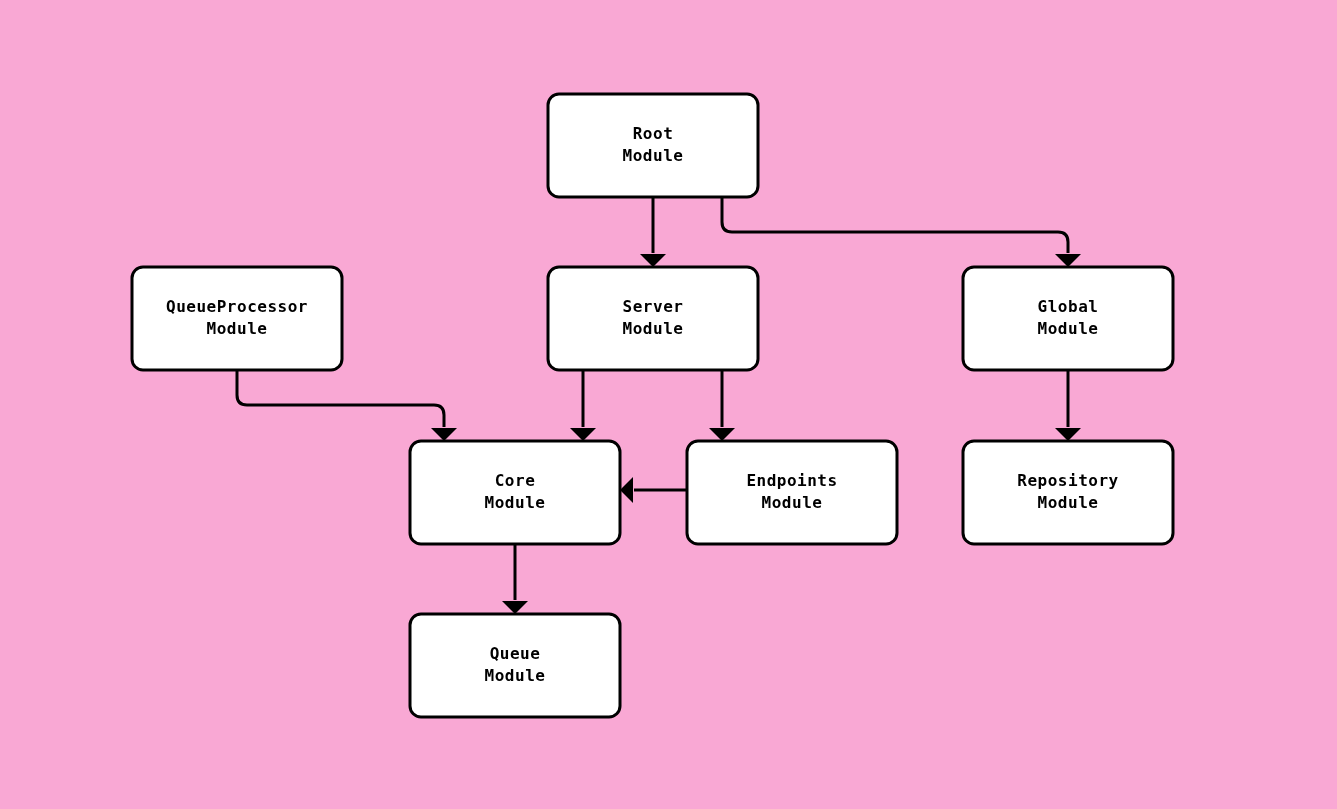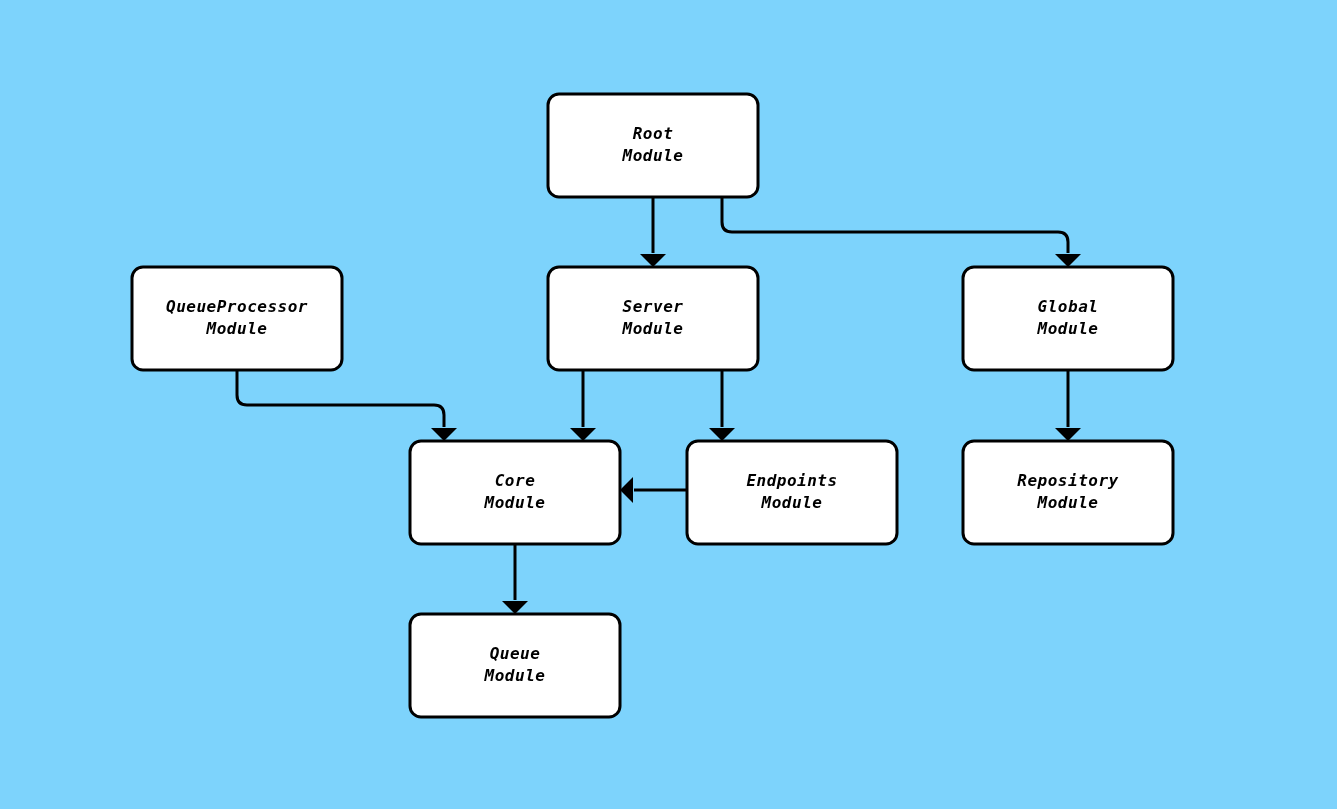--- a/index.html
+++ b/index.html
@@ -10,22 +10,21 @@
   body {
     width: 1337px;
     height: 809px;
     overflow: hidden;
     font-family: "DejaVu Sans Mono", "Liberation Mono", monospace;
   }
   #diagram-root {
     position: relative;
     width: 1337px;
     height: 809px;
-    background: #7dd3fc;
-    font-style: italic;
+    background: #f9a8d4;
   }
   svg#diagram-svg {
     position: absolute;
     top: 0;
     left: 0;
     width: 1337px;
     height: 809px;
     display: block;
   }
   .node-box {

